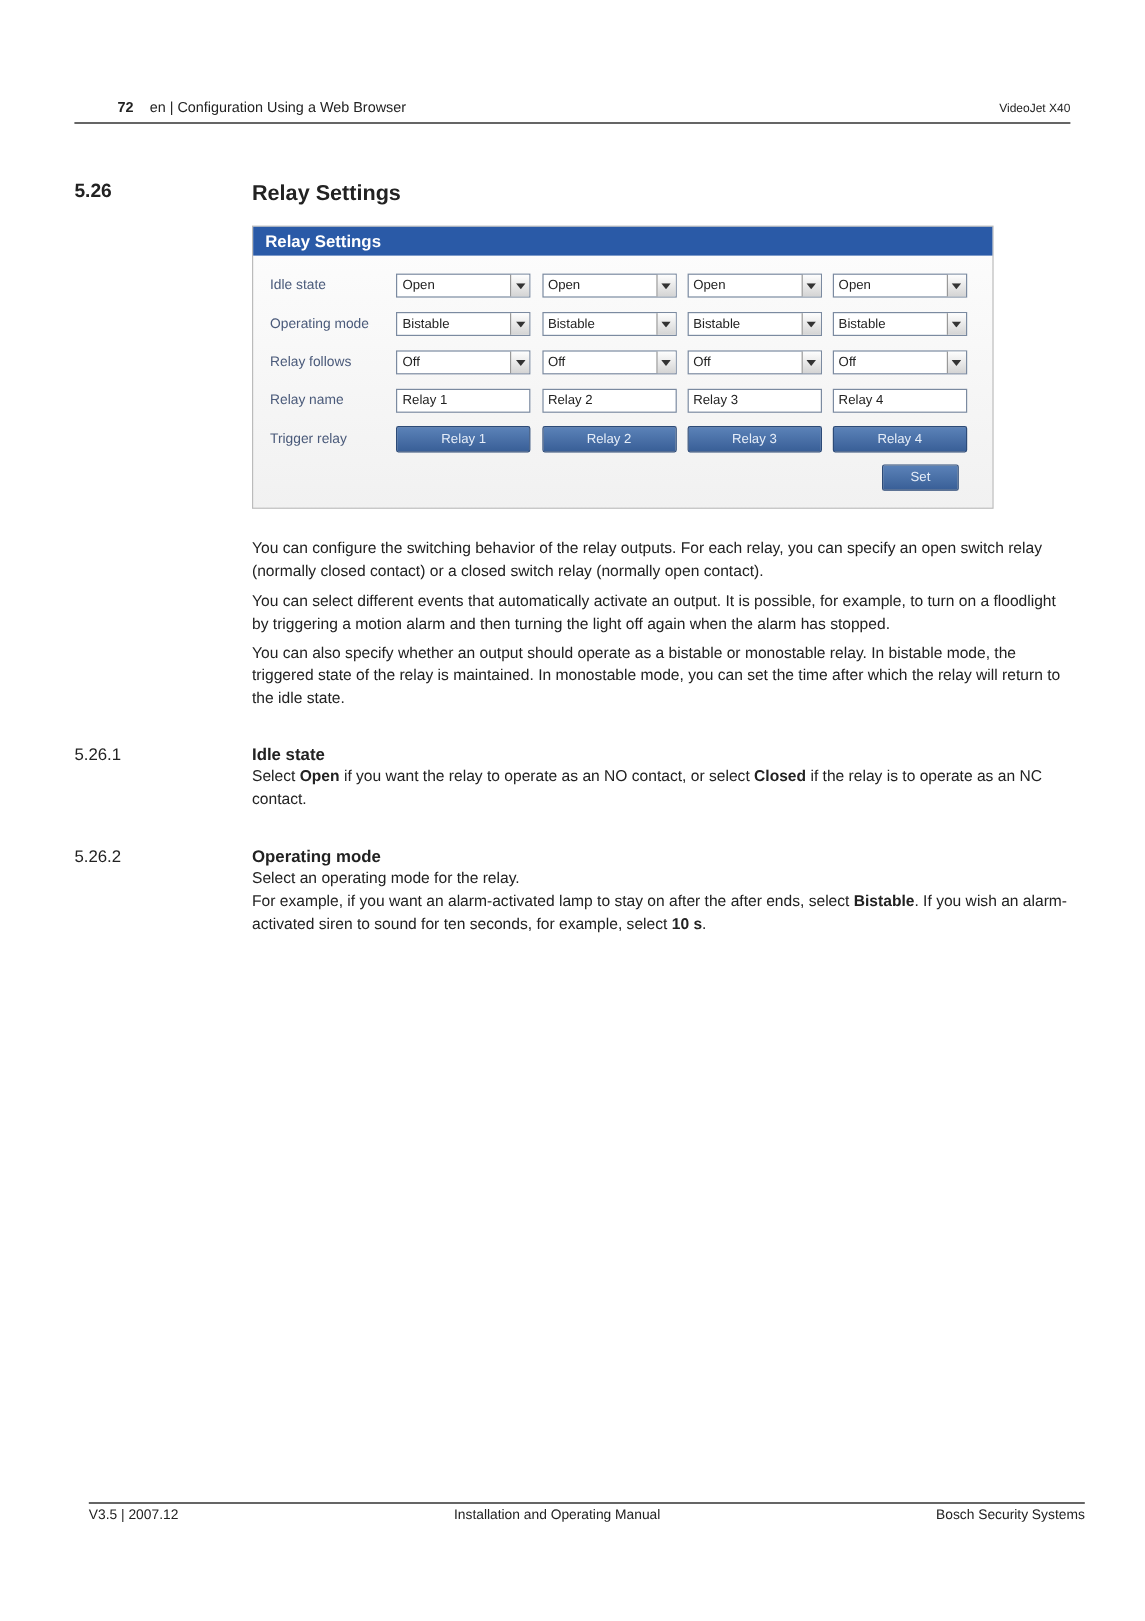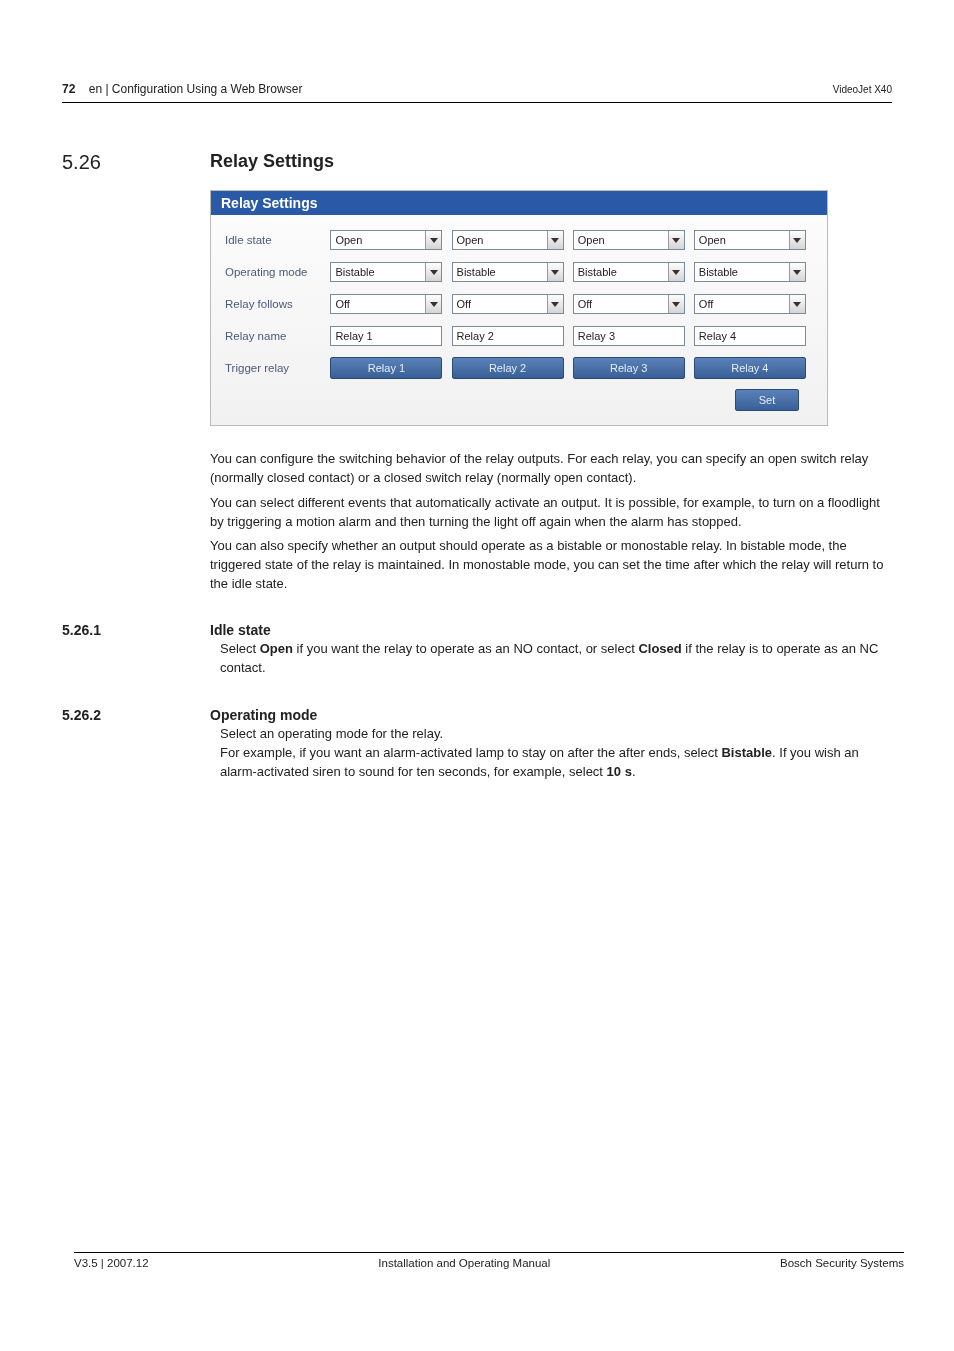--- a/index.html
+++ b/index.html
@@ -18,60 +18,60 @@
     top: 82px;
     width: 830px;
   }
   .header-rule-top { border-top: 1px solid #000; margin-bottom: 2px; }
   .running-head {
     display: flex;
     justify-content: space-between;
     align-items: baseline;
     margin-bottom: 6px;
   }
-  .running-head .left { font-size: 12px; }
+  .running-head .left { font-size: 12px; margin-left: 36px; }
   .running-head .left .pg { font-weight: bold; margin-right: 10px; }
   .running-head .right { font-size: 10px; }
   .section {
     display: flex;
     margin-top: 48px;
   }
   .sec-num {
     width: 148px;
-    font-weight: normal;
-    font-size: 20px;
+    font-weight: bold;
+    font-size: 16px;
     flex-shrink: 0;
   }
   .sec-title {
     font-weight: bold;
     font-size: 18px;
   }
   .sub-section {
     display: flex;
     margin-top: 28px;
   }
   .sub-num {
     width: 148px;
-    font-weight: bold;
+    font-weight: normal;
     font-size: 14px;
     flex-shrink: 0;
   }
   .sub-body { width: 682px; }
   .sub-title {
     font-weight: bold;
     font-size: 14px;
     margin-bottom: 2px;
   }
   .body-col {
     margin-left: 148px;
     width: 682px;
     margin-top: 10px;
   }
   .body-col p, .sub-body p { line-height: 1.45; margin-bottom: 1px; }
-  .sub-body p { font-size: 13px; margin-left: 10px; }
+  .sub-body p { font-size: 13px; }
   .body-col p { font-size: 13px; margin-top: 6px; }
   .body-col p:first-of-type { margin-top: 24px; }
   b { font-weight: bold; }
 
   
   .panel {
     border: 1px solid #bbb;
     background: linear-gradient(#fdfdfd, #f1f1f1);
     width: 618px;
     margin-top: 16px;

